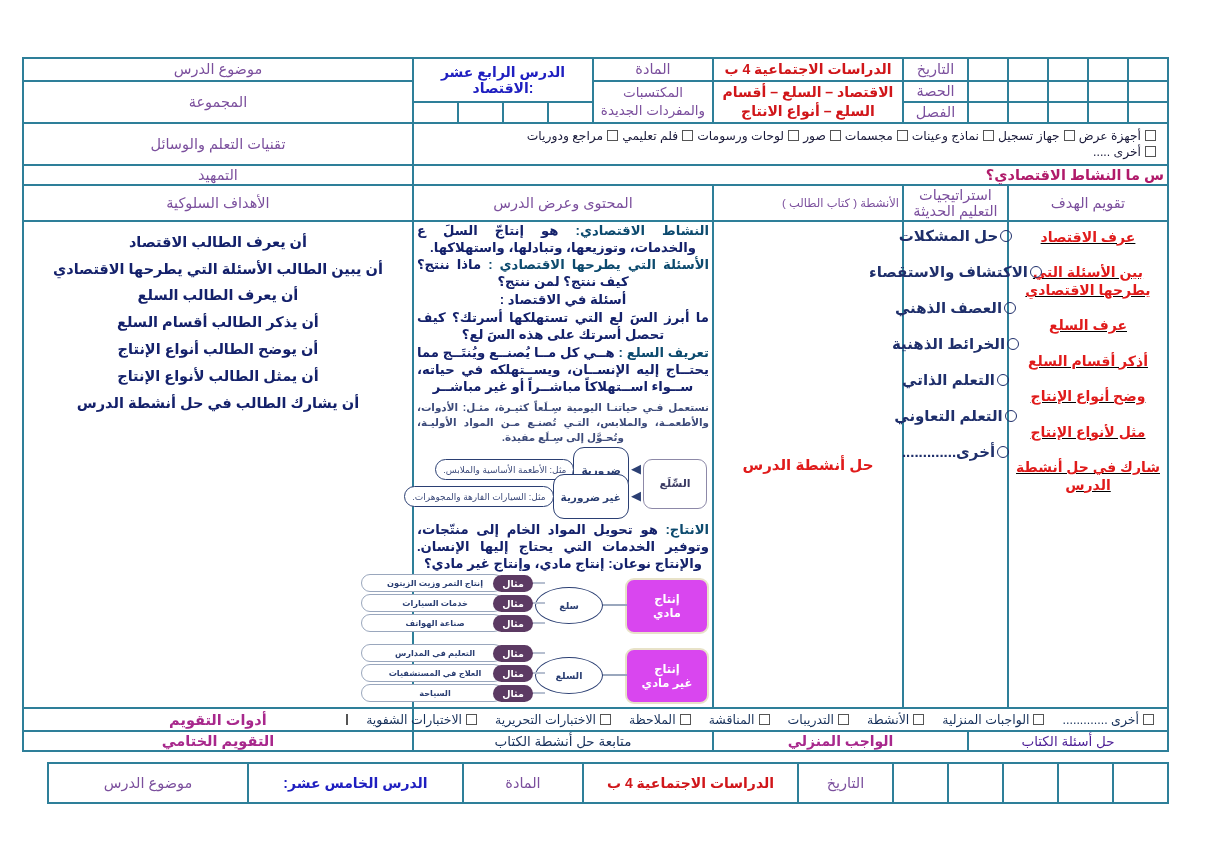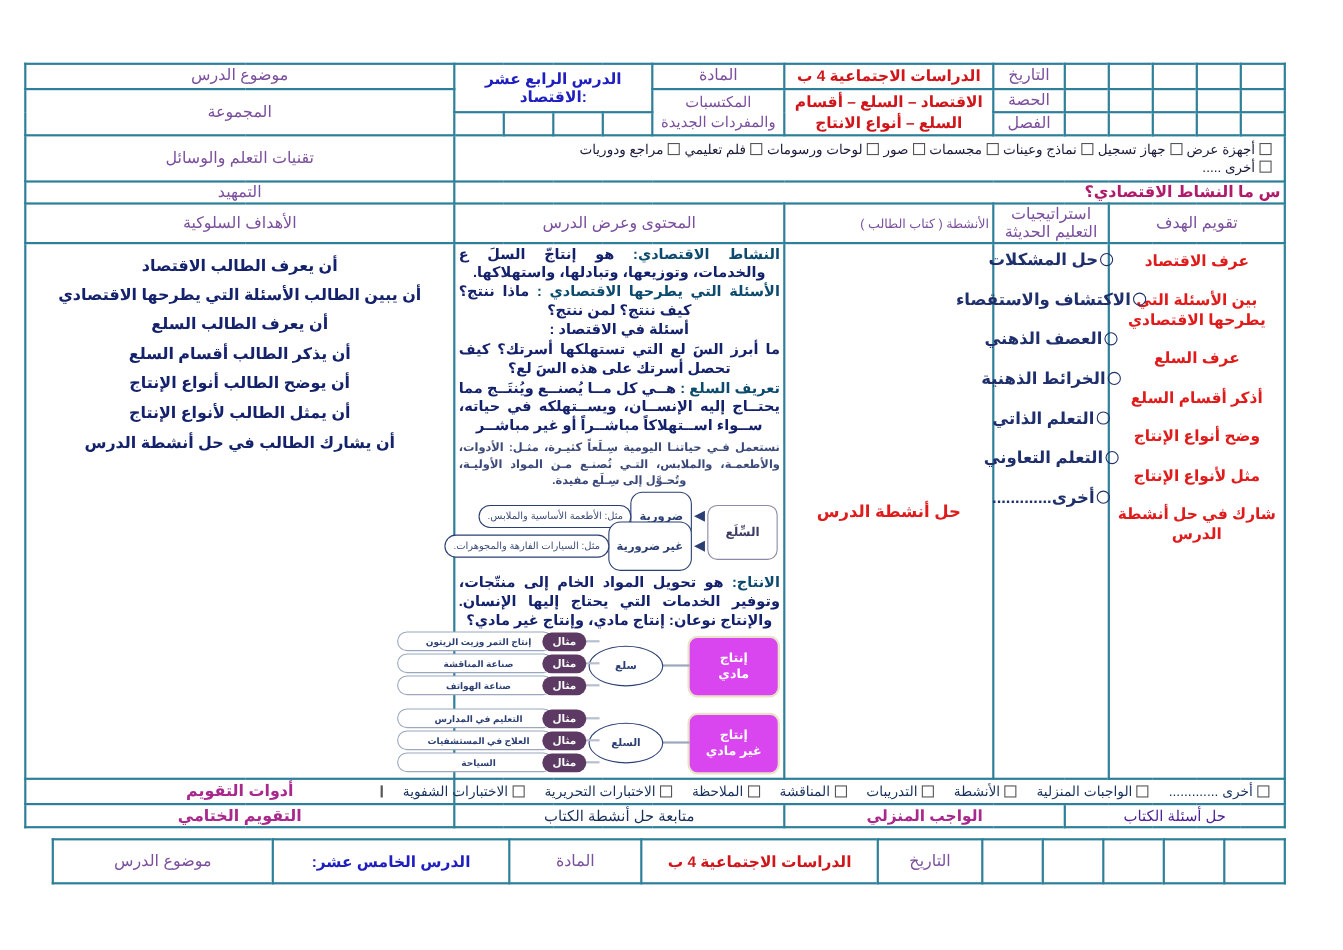--- a/index.html
+++ b/index.html
@@ -21,21 +21,21 @@
   .small{font-size:11.5px;}
 
   .red-b{color:#d0161a;font-weight:700;font-size:14px;text-align:center;line-height:1.35;}
   .blue-b{color:#1f1fc0;font-weight:700;font-size:14px;text-align:center;}
 
   
   .obj{font-size:14.5px;color:#14216b;font-weight:700;line-height:1.3;text-align:center;padding:4px 4px;}
   .obj-list{display:flex;flex-direction:column;padding:6px 2px 6px 2px;}
 
   
-  .eval-list{display:flex;flex-direction:column;gap:18px;padding:6px 4px;}
+  .eval-list{display:flex;flex-direction:column;gap:18px;padding:6px 4px;text-decoration:underline;}
   .eval-item{color:#e01b1b;font-weight:700;font-size:14px;text-align:center;line-height:1.25;}
 
   
   .strat-list{display:flex;flex-direction:column;gap:18px;padding:4px 6px;align-items:center;}
   .strat-item{font-size:15px;color:#1f2f6b;font-weight:700;white-space:nowrap;display:flex;align-items:center;gap:2px;direction:rtl;}
   .radio{display:inline-block;width:10px;height:10px;border:1.6px solid #1f2f6b;border-radius:50%;flex:none;}
 
   
   .act{color:#e01b1b;font-weight:700;font-size:15px;text-align:center;}
 
@@ -294,21 +294,21 @@
             <div class="p-ell">سلع</div>
             <div class="p-rows">
               <div class="p-row">
                 <span class="p-connect"></span>
                 <span class="p-badge">مثال</span>
                 <span class="p-ex">إنتاج التمر وزيت الزيتون</span>
               </div>
               <div class="p-row">
                 <span class="p-connect"></span>
                 <span class="p-badge">مثال</span>
-                <span class="p-ex">صناعة المناقشة</span>
+                <span class="p-ex">خدمات السيارات</span>
               </div>
               <div class="p-row">
                 <span class="p-connect"></span>
                 <span class="p-badge">مثال</span>
                 <span class="p-ex">صناعة الهواتف</span>
               </div>
             </div>
           </div>
 
           <div class="p-group" style="margin-top:8px">

